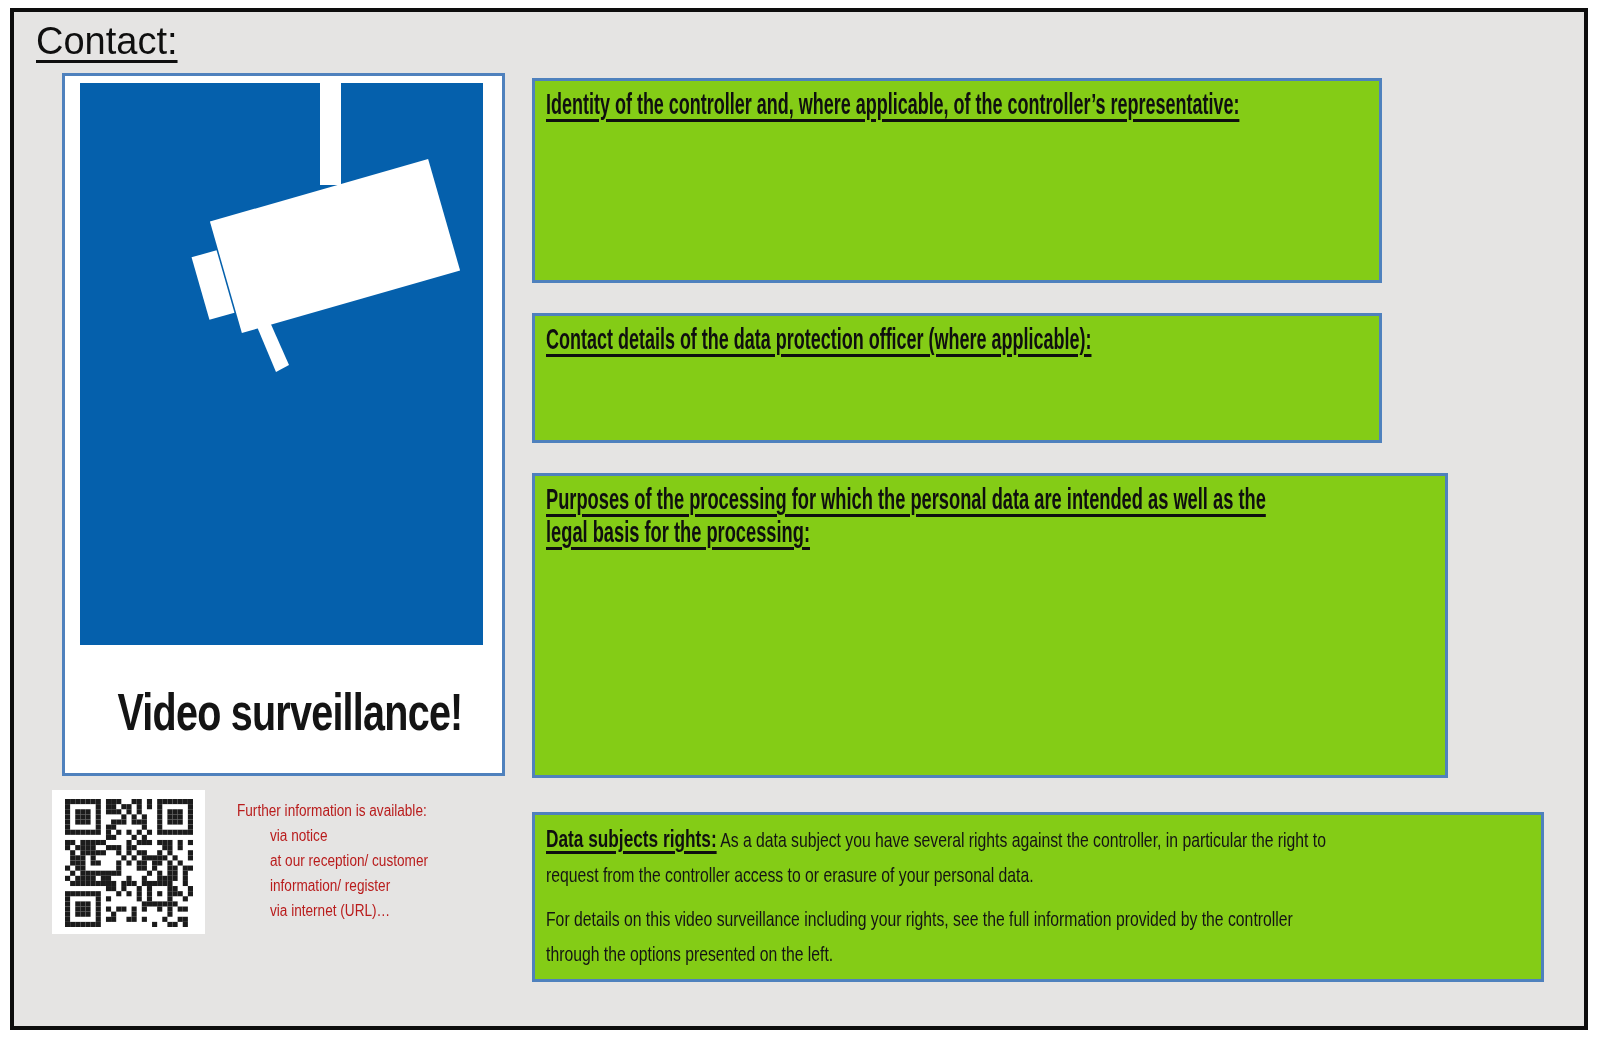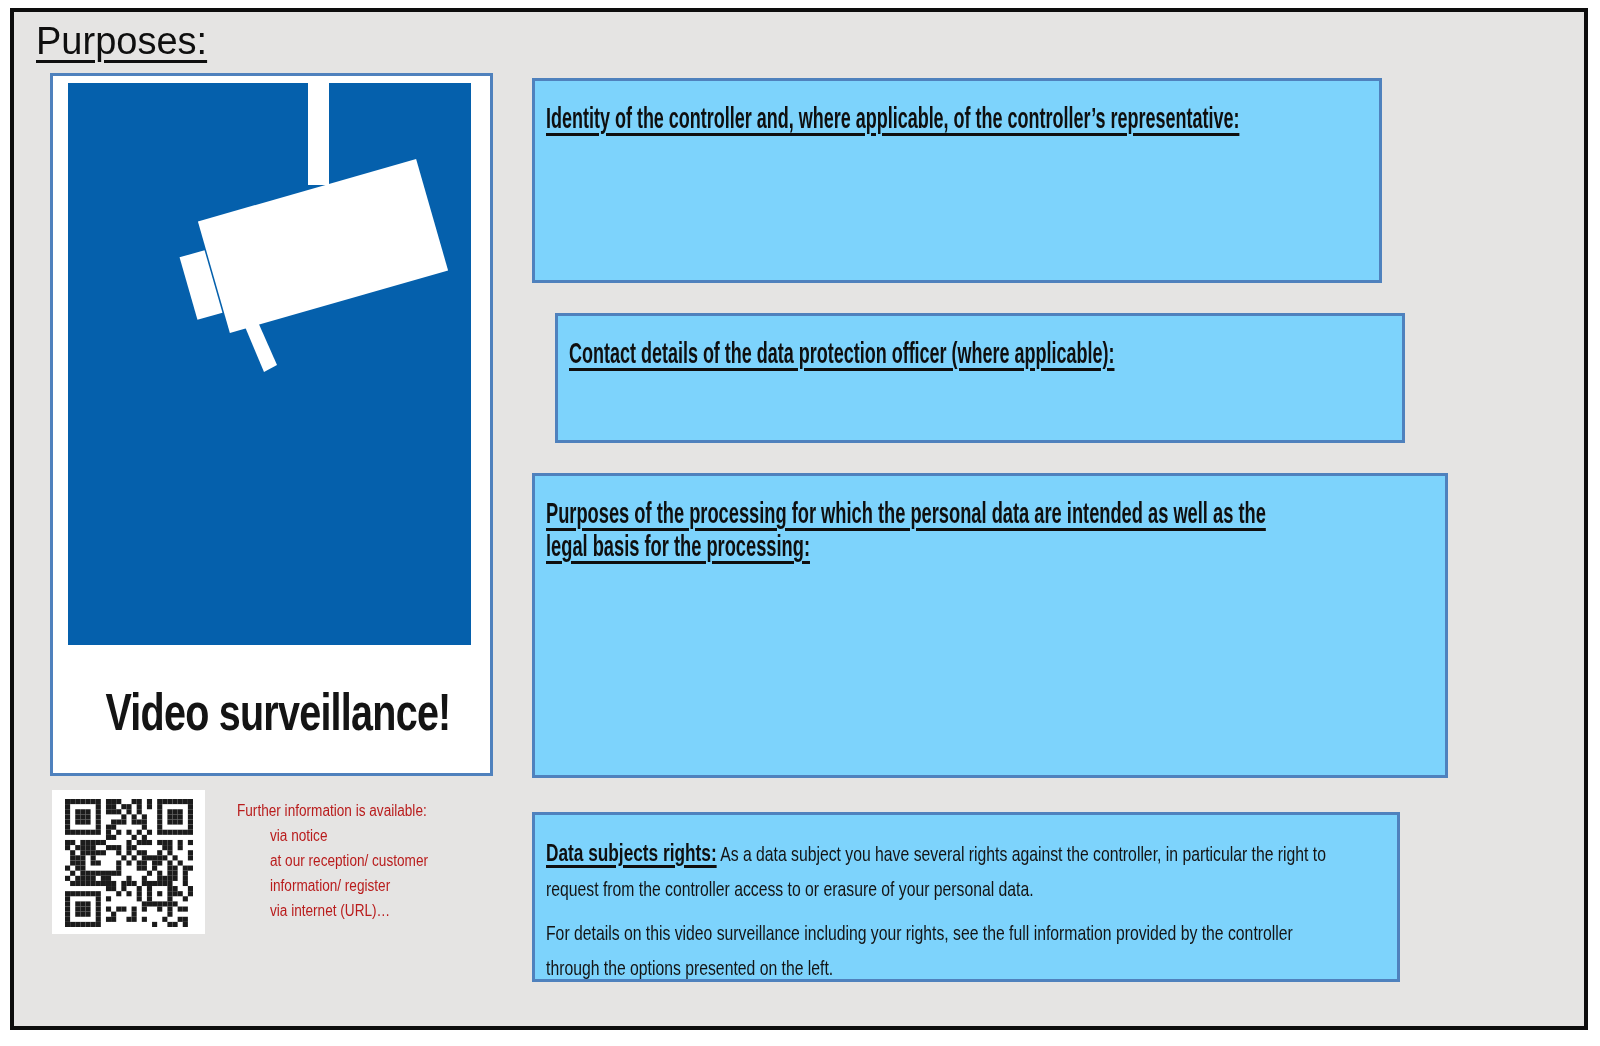--- a/index.html
+++ b/index.html
@@ -8,48 +8,48 @@
   .page {
     position:absolute; left:10px; top:8px; width:1578px; height:1022px;
     border:4px solid #0d0d0d; background:#e5e4e3;
   }
   .title {
     position:absolute; left:22px; top:8px;
     font-size:38px; color:#0f0f0f;
     text-decoration:underline; text-decoration-thickness:3px; text-underline-offset:6px;
   }
   .sign-box {
-    position:absolute; left:36px; top:61px; width:443px; height:703px;
+    position:absolute; left:48px; top:61px; width:443px; height:703px;
     background:#ffffff; border:3px solid var(--border-blue);
   }
   .sign-svg { position:absolute; left:15px; top:7px; width:403px; height:562px; display:block; }
   .sign-label {
     position:absolute; left:0; top:606px; width:100%;
     text-align:center; font-size:52px; font-weight:700; color:#141414;
     transform:scaleX(0.76); transform-origin:center top; white-space:nowrap;
     letter-spacing:-1px;
   }
   .qr-wrap {
     position:absolute; left:38px; top:778px; width:153px; height:144px; background:#ffffff;
   }
   .qr-wrap svg { position:absolute; left:11px; top:9px; }
   .qr-caption { position:absolute; left:223px; top:786px; color:#b91c1c; }
   .cap {
     font-size:16px; line-height:25px; white-space:nowrap;
     transform:scaleX(0.85); transform-origin:left top;
   }
   .cap.ind { margin-left:33px; }
   .info-box {
-    position:absolute; background:#7dd3fc; border:3px solid var(--border-blue);
-    padding:21px 11px;
+    position:absolute; background:#84cc16; border:3px solid var(--border-blue);
+    padding:7px 11px;
   }
   .box1 { left:518px; top:66px;  width:850px; height:205px; }
-  .box2 { left:541px; top:301px; width:850px; height:130px; }
+  .box2 { left:518px; top:301px; width:850px; height:130px; }
   .box3 { left:518px; top:461px; width:916px; height:305px; }
-  .box4 { left:518px; top:800px; width:868px; height:170px; }
+  .box4 { left:518px; top:800px; width:1012px; height:170px; }
   .heading {
     font-weight:700; font-size:29px; color:#0f0f0f;
     text-decoration:underline; text-decoration-thickness:2.5px; text-underline-offset:5px;
   }
   .h-single {
     display:inline-block; white-space:nowrap;
     transform:scaleX(0.62); transform-origin:left top;
   }
   .h-wrap {
     display:block; width:1212px; line-height:33px;
@@ -64,21 +64,21 @@
     text-decoration:underline; text-decoration-thickness:2.5px; text-underline-offset:4px;
   }
   .p2 { margin-top:9px; }
 </style>
 </head>
 <body>
 
 <div class="canvas">
   <div class="page" style="background: rgb(229, 228, 227);">
 
-    <div class="title">Purposes:</div>
+    <div class="title">Contact:</div>
 
     <div class="sign-box">
       <svg class="sign-svg" viewBox="0 0 403 562" preserveAspectRatio="none">
         <rect x="0" y="0" width="403" height="562" class="sign-bg" fill="#0560AC"></rect>
 
         <rect x="240" y="0" width="21" height="102" fill="#ffffff"></rect>
 
         <rect x="141.5" y="105" width="227" height="116" fill="#ffffff" transform="rotate(-16 255 163)"></rect>
 
         <polygon points="159,169 209,282 196,289 149,177" fill="#ffffff"></polygon>

